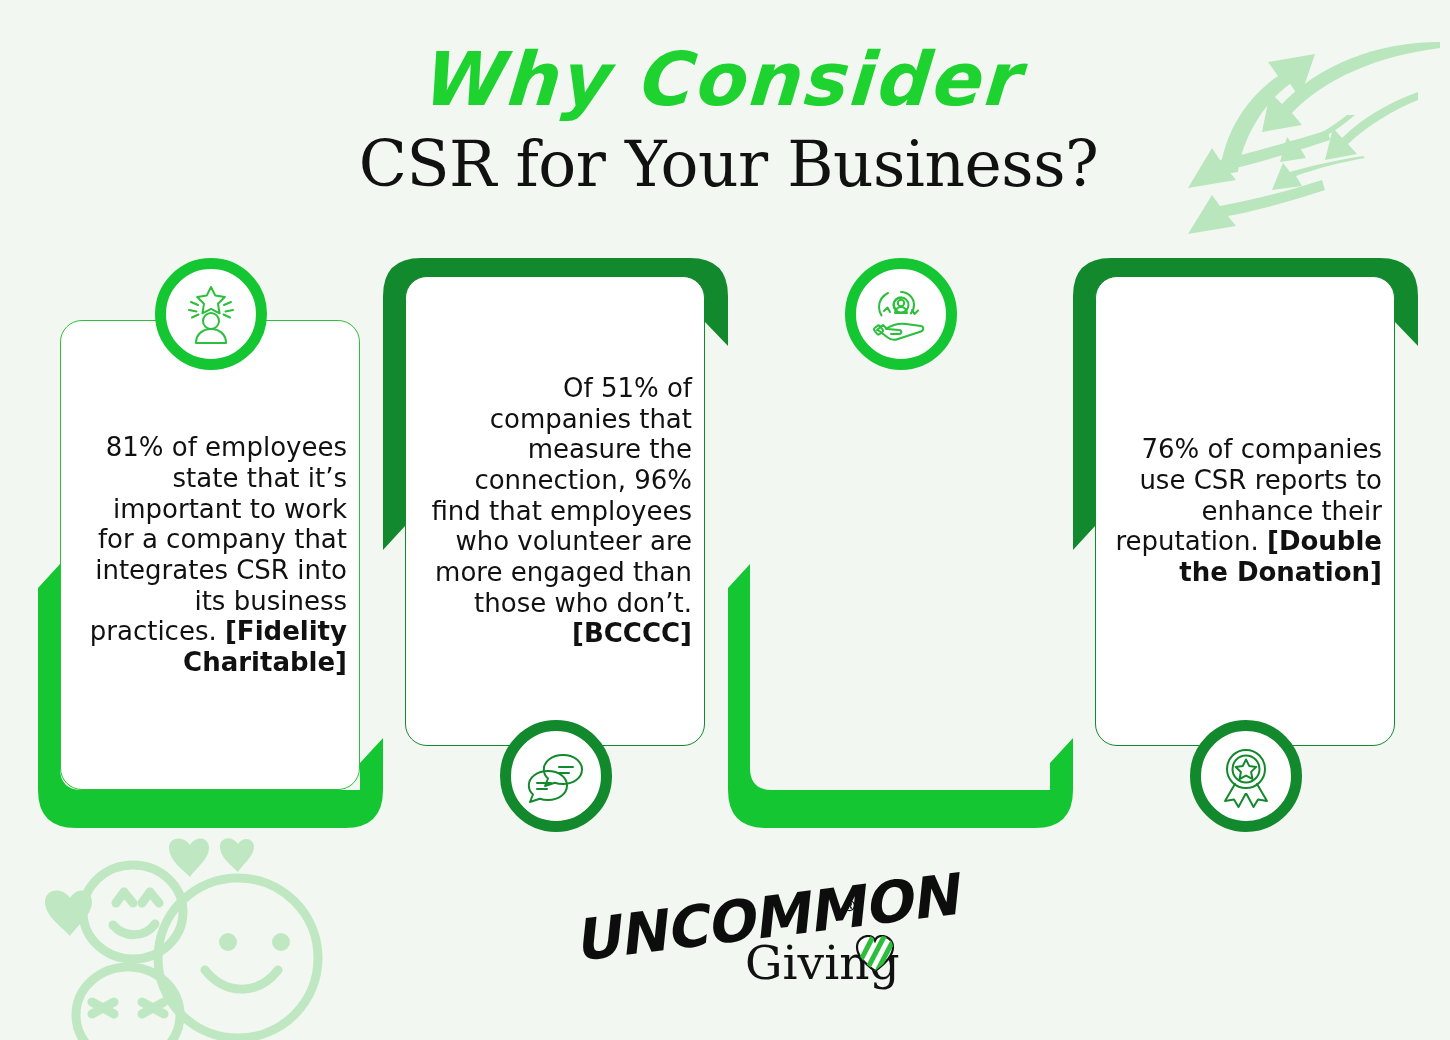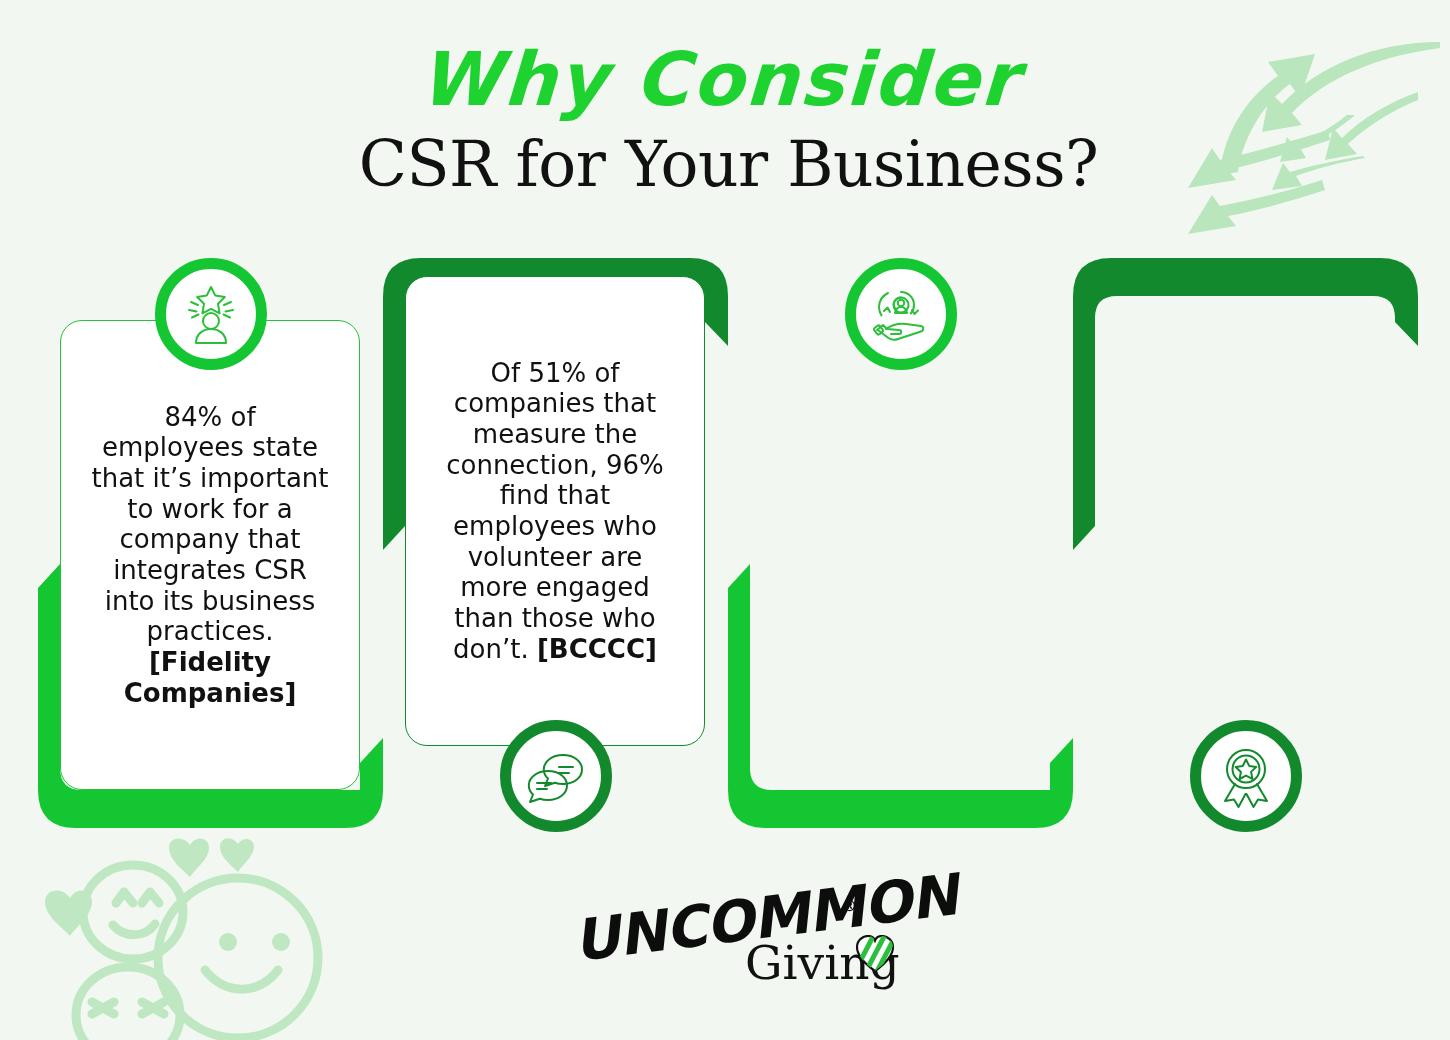--- a/index.html
+++ b/index.html
@@ -47,22 +47,22 @@
     position:absolute;
     background:#ffffff;
     border-radius:22px;
     box-sizing:border-box;
     display:flex;align-items:center;justify-content:center;
   }
   .card-up .card-box{left:22px;top:62px;width:300px;height:470px;border:1.6px solid #2bbf3c;}
   .card-down .card-box{left:22px;top:18px;width:300px;height:470px;border:1.6px solid #13892d;}
 
   .card-text{
-    padding:0 30px;
-    text-align:center;
+    padding:0 12px;
+    text-align:right;
     font-size:26px;
     line-height:1.18;
     color:#111;
     font-family:"DejaVu Sans","Liberation Sans",sans-serif;
   }
   .card-text b{font-weight:700;}
 
   
   .badge{
     position:absolute;left:50%;transform:translateX(-50%);
@@ -127,21 +127,21 @@
   <div id="cards">
 
     <div class="card card-up" style="left:0px;">
       <div class="card-offset">
         <svg viewBox="0 0 345 570" preserveAspectRatio="none" aria-hidden="true">
           <path d="M0 330 L22 306 L22 510 Q22 532 44 532 L322 532 L322 505 L345 480 L345 532
                    Q345 570 307 570 L38 570 Q0 570 0 532 Z" fill="#14c631"></path>
         </svg>
       </div>
       <div class="card-box">
-        <div class="card-text"><span>84% of employees state that it’s important to work for a company that integrates CSR into its business practices. </span><b>[Fidelity Companies]</b></div>
+        <div class="card-text"><span>81% of employees state that it’s important to work for a company that integrates CSR into its business practices. </span><b>[Fidelity Charitable]</b></div>
       </div>
       <div class="badge">
         <svg width="66" height="66" viewBox="0 0 66 66" aria-hidden="true">
           <g fill="none" stroke="#2bbf3c" stroke-width="2" stroke-linecap="round" stroke-linejoin="round">
             <path d="M33 6 l4.3 8.6 L46.8 16 L40 22.8 L41.6 32.3 L33 27.8 L24.4 32.3 L26 22.8 L19.2 16 L28.7 14.6 Z"></path>
             <path d="M13 21 l7 3 M11 29 l7.5 1.5 M14 36.5 l6.5 -3"></path>
             <path d="M53 21 l-7 3 M55 29 l-7.5 1.5 M52 36.5 l-6.5 -3"></path>
             <circle cx="33" cy="40" r="8"></circle>
             <path d="M18 62 C18 53 25 48 33 48 C41 48 48 53 48 62 Z"></path>
           </g>
@@ -196,20 +196,23 @@
         </svg>
       </div>
     </div>
 
     <div class="card card-down" style="left:1035px;">
       <div class="card-offset">
         <svg viewBox="0 0 345 570" preserveAspectRatio="none" aria-hidden="true">
           <path d="M38 0 L307 0 Q345 0 345 38 L345 88 L322 64 L322 60 Q322 38 300 38 L44 38
                    Q22 38 22 60 L22 268 L0 292 L0 38 Q0 0 38 0 Z" fill="#13892d"></path>
         </svg>
+      </div>
+      <div class="card-box">
+        <div class="card-text"><span>76% of companies use CSR reports to enhance their reputation. </span><b>[Double the Donation]</b></div>
       </div>
       <div class="badge">
         <svg width="66" height="66" viewBox="0 0 66 66" aria-hidden="true">
           <g fill="none" stroke="#13892d" stroke-width="2" stroke-linecap="round" stroke-linejoin="round">
             <circle cx="33" cy="26" r="19"></circle>
             <circle cx="33" cy="26" r="13.5"></circle>
             <path d="M33 16.5 l3.2 6.4 l7.1 1 l-5.2 5 l1.3 7 L33 32.6 L26.6 36 l1.3 -7 l-5.2 -5 l7.1 -1 Z"></path>
             <path d="M22 41 L12 58 l9 -1.5 l4.5 7.5 l7 -13"></path>
             <path d="M44 41 L54 58 l-9 -1.5 l-4.5 7.5 l-7 -13"></path>
           </g>

